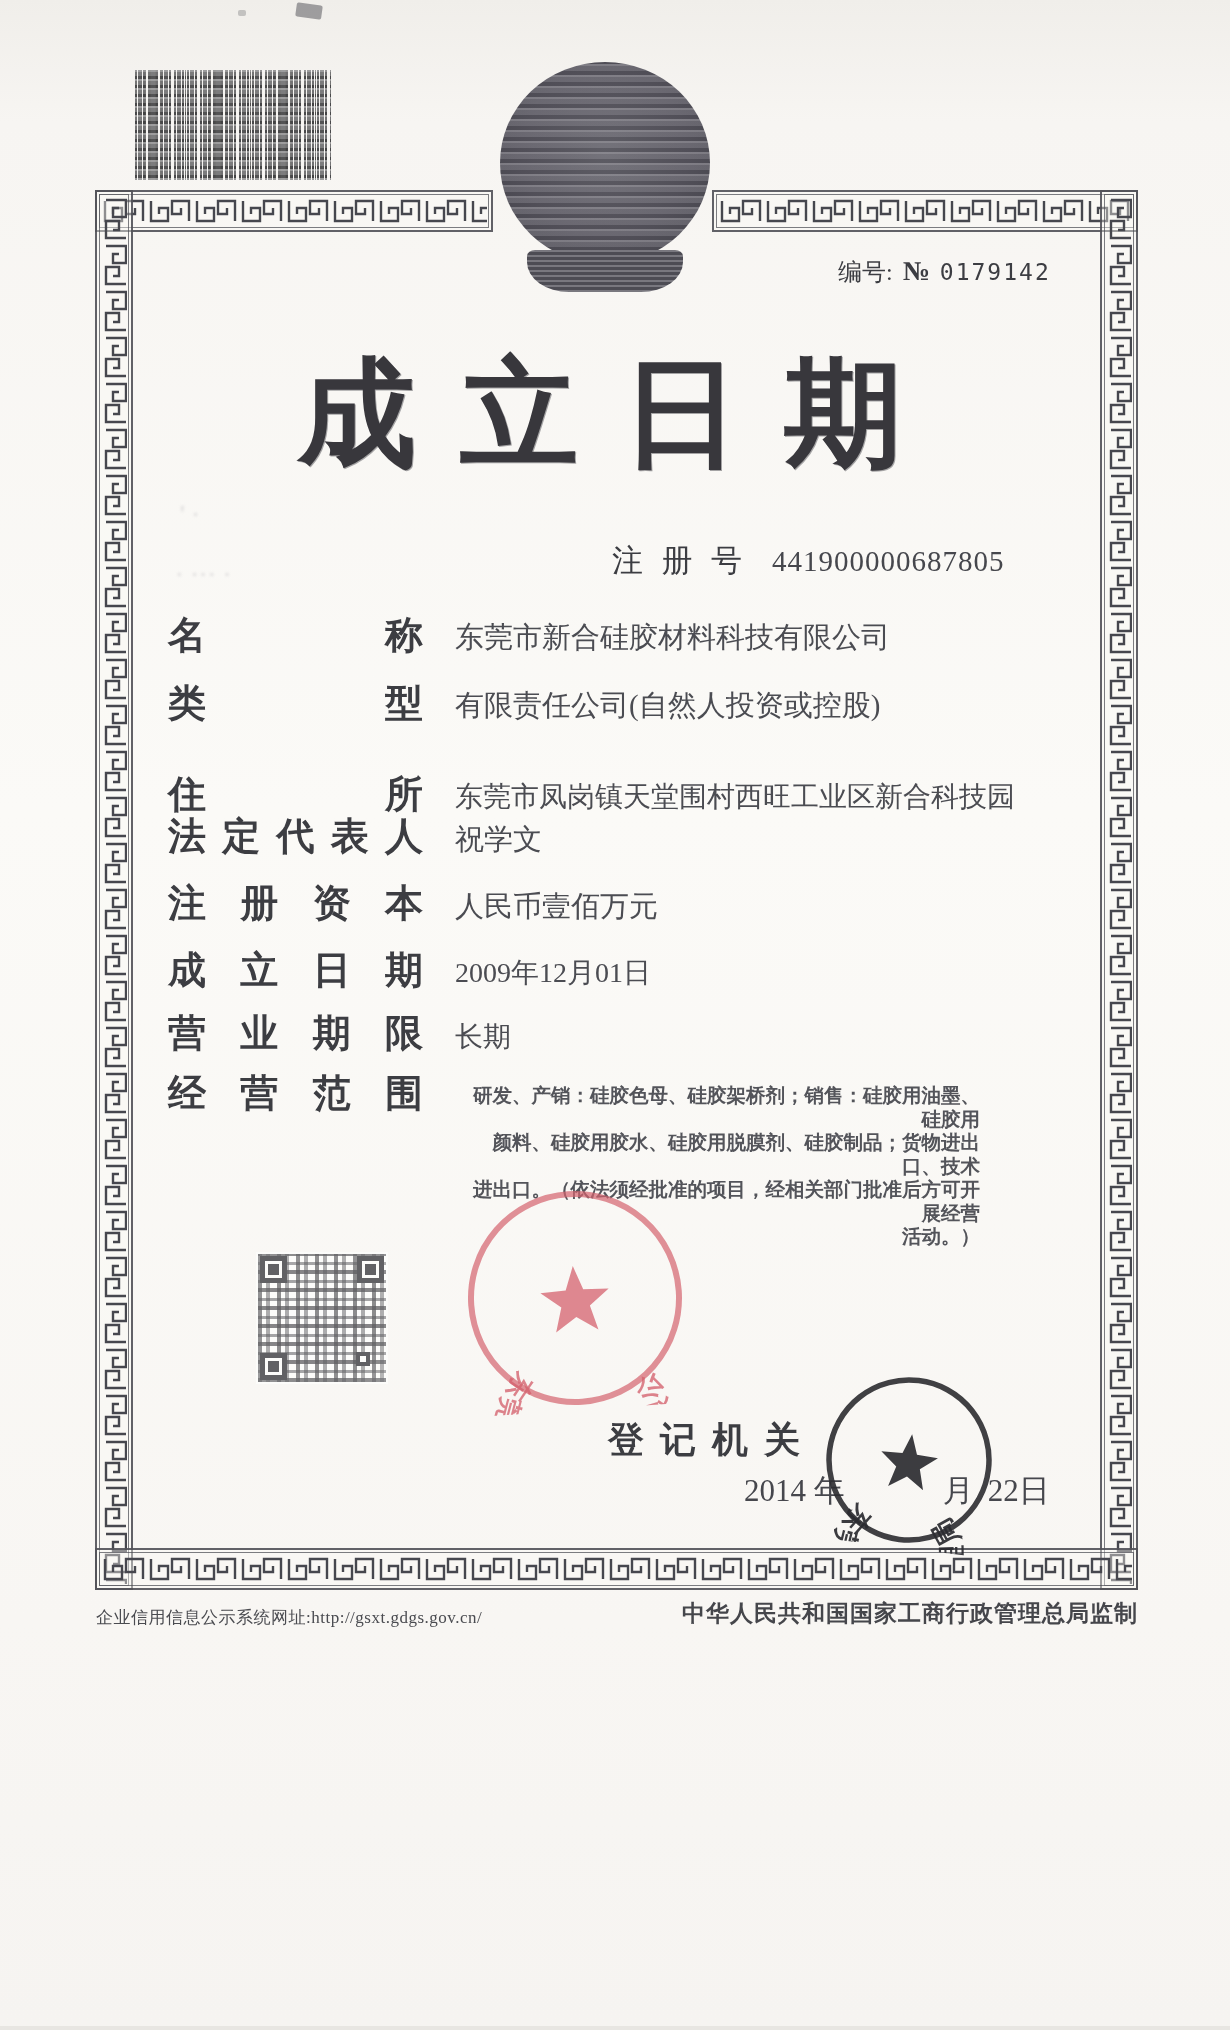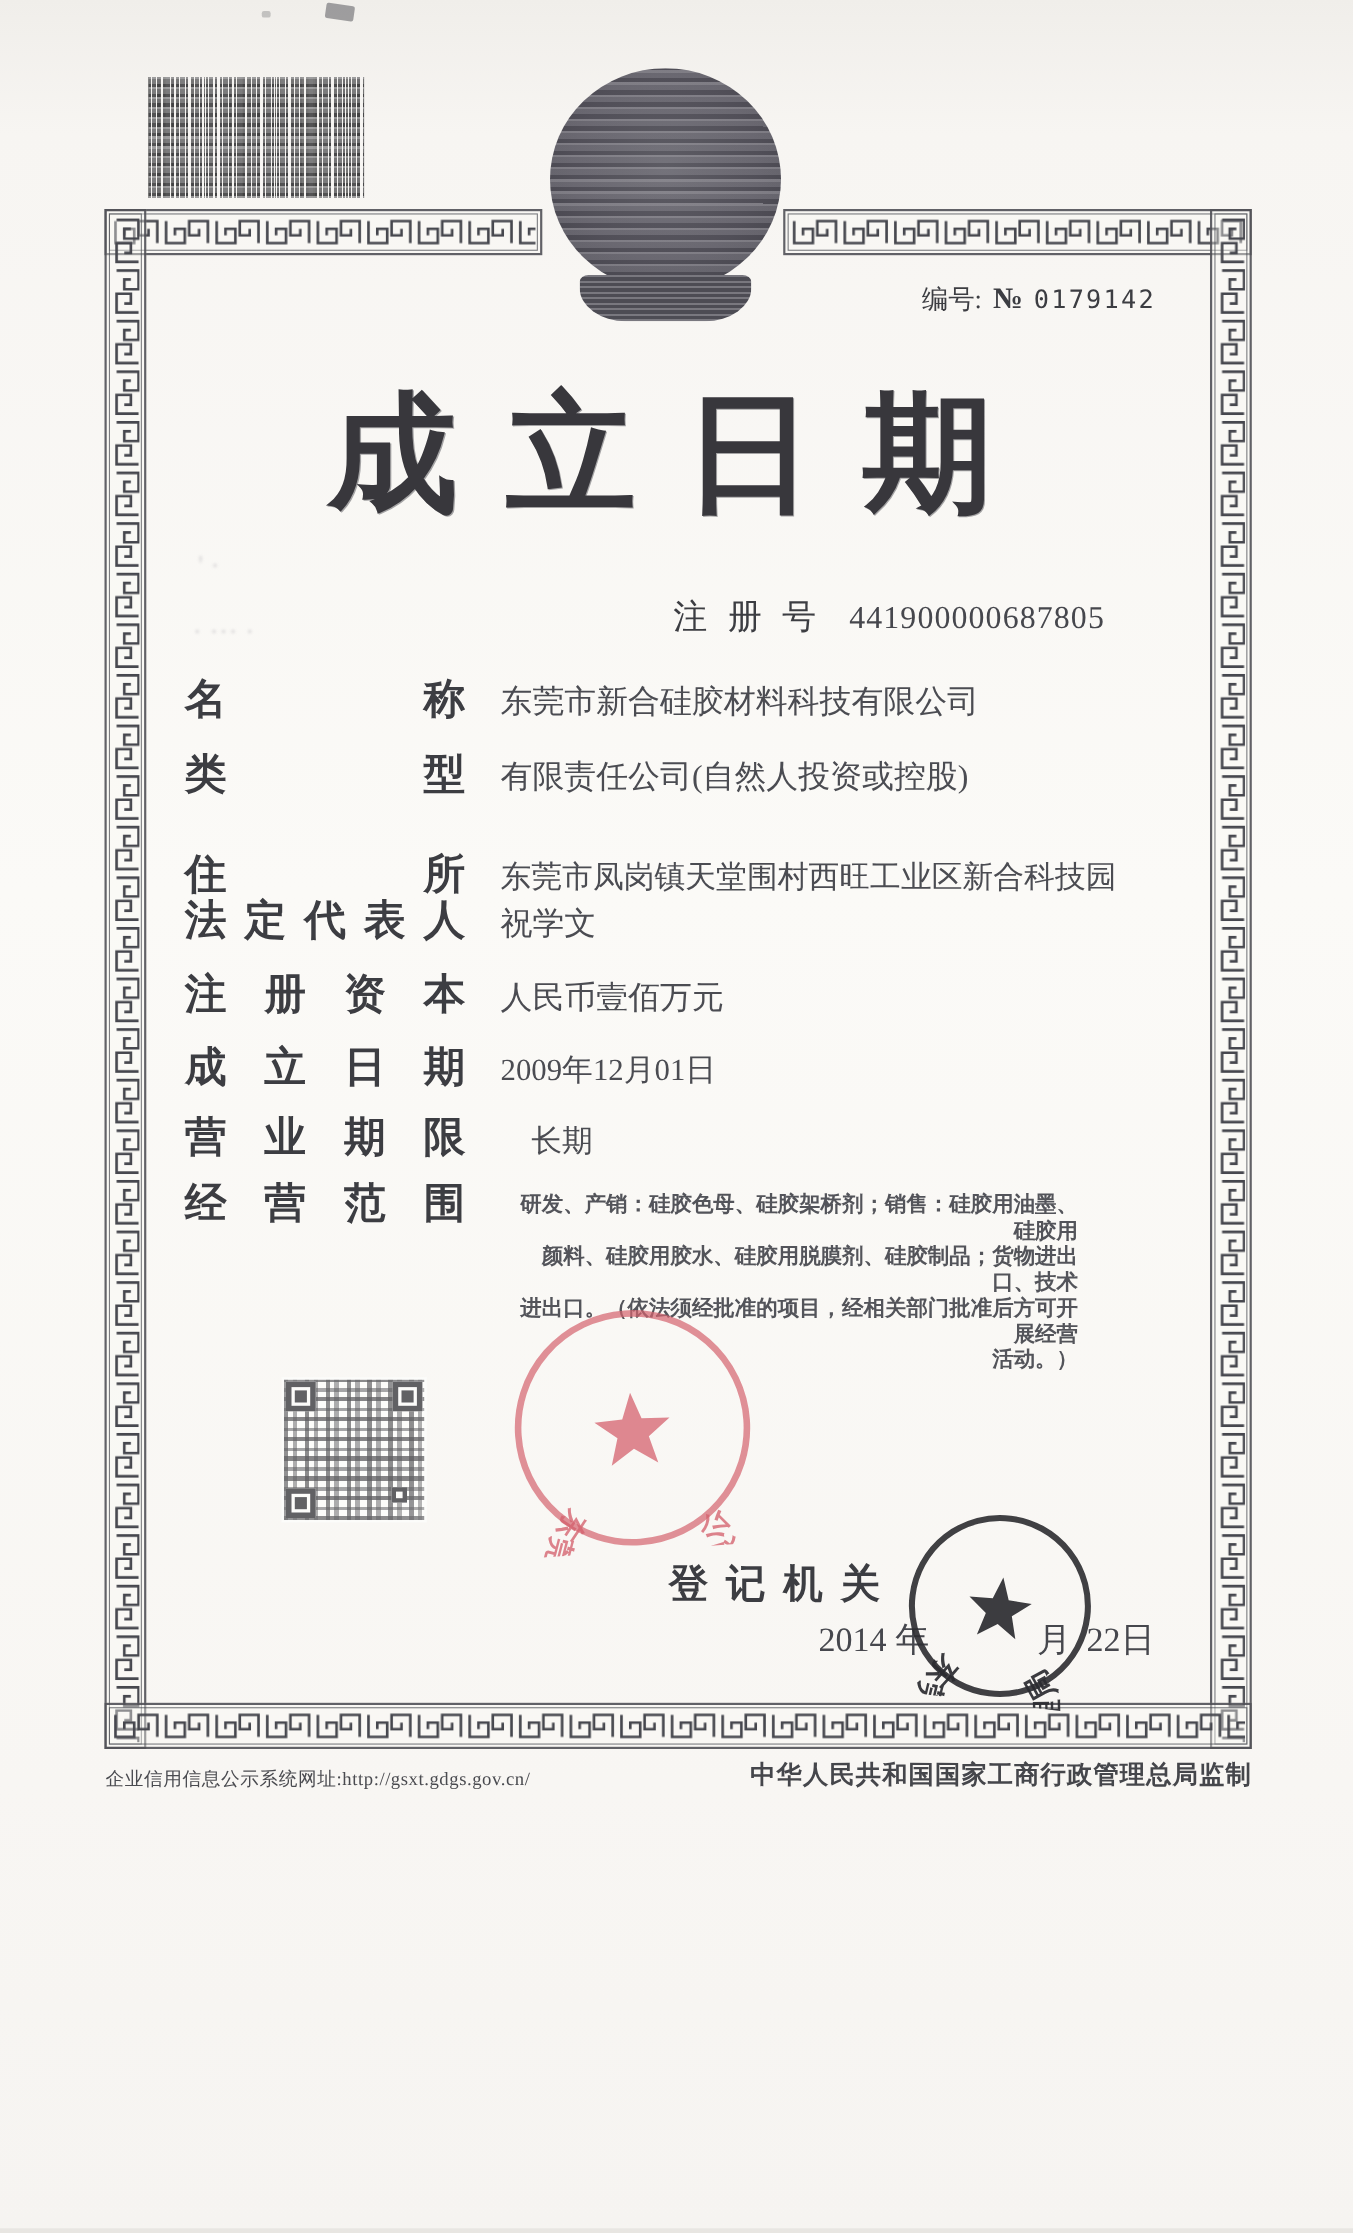--- a/index.html
+++ b/index.html
@@ -144,21 +144,21 @@
     <span style="margin-left:32px;margin-top:9px;font-size:29px;color:#4b4c52;white-space:nowrap;">祝学文</span>
   </div>
   <div class="abs" style="left:168px;top:878px;display:flex;">
     <span class="jlabel" style="width:255px;font-size:38px;font-weight:600;color:#3c3d42;">注册资本</span>
     <span style="margin-left:32px;margin-top:9px;font-size:29px;color:#4b4c52;white-space:nowrap;">人民币壹佰万元</span>
   </div>
   <div class="abs" style="left:168px;top:945px;display:flex;">
     <span class="jlabel" style="width:255px;font-size:38px;font-weight:600;color:#3c3d42;">成立日期</span>
     <span style="margin-left:32px;margin-top:9px;font-size:28px;color:#4b4c52;white-space:nowrap;">2009年12月01日</span>
   </div>
-  <div class="abs" style="left:168px;top:1008px;display:flex;gap:28px;">
+  <div class="abs" style="left:168px;top:1008px;display:flex;">
     <span class="jlabel" style="width:255px;font-size:38px;font-weight:600;color:#3c3d42;">营业期限</span>
     <span style="margin-left:32px;margin-top:10px;font-size:28px;color:#4b4c52;white-space:nowrap;">长期</span>
   </div>
   <div class="abs" style="left:168px;top:1068px;display:flex;">
     <span class="jlabel" style="width:255px;font-size:38px;font-weight:600;color:#3c3d42;">经营范围</span>
     <span style="margin-left:32px;margin-top:16px;width:525px;font-size:19.5px;line-height:23.5px;color:#53545a;white-space:pre-line;font-weight:600;text-align:right;">研发、产销：硅胶色母、硅胶架桥剂；销售：硅胶用油墨、硅胶用
 颜料、硅胶用胶水、硅胶用脱膜剂、硅胶制品；货物进出口、技术
 进出口。（依法须经批准的项目，经相关部门批准后方可开展经营
 活动。）</span>
   </div>

